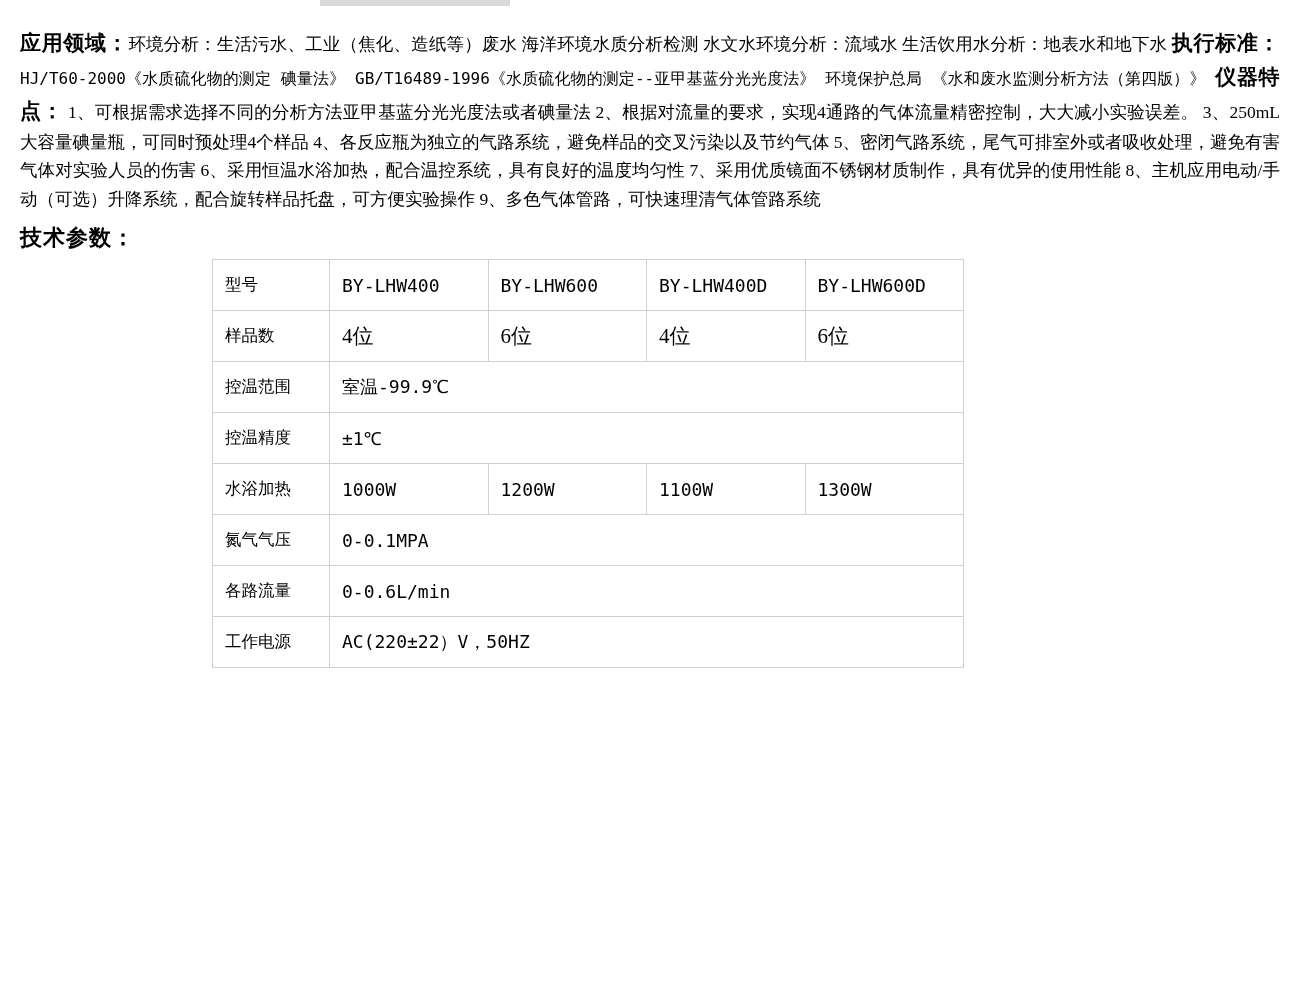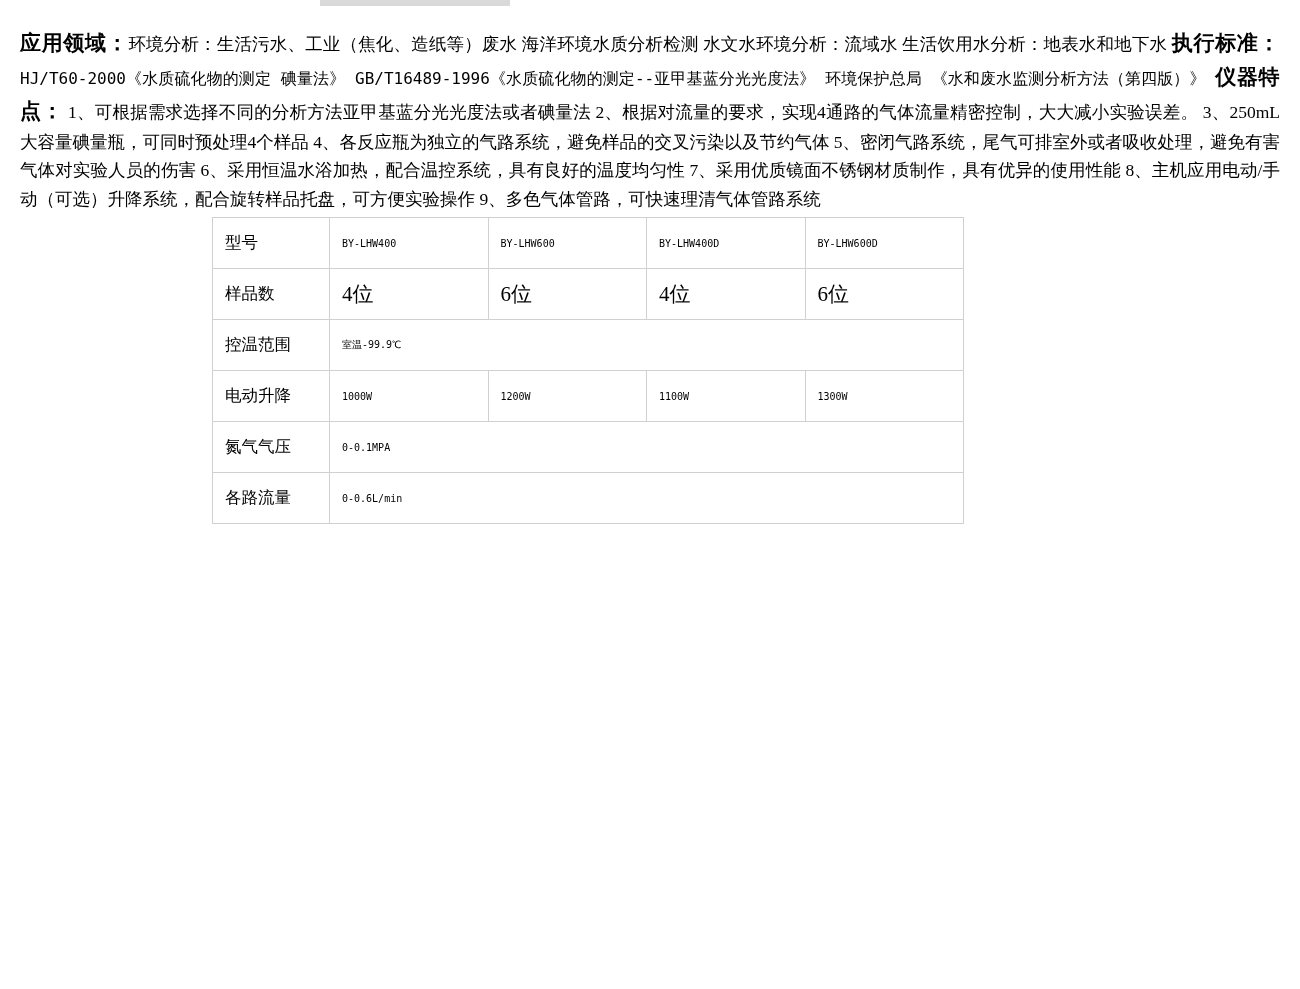--- a/index.html
+++ b/index.html
@@ -73,40 +73,41 @@
     vertical-align: middle;
     font-size: 16px;
   }
   table.spec td.label {
     width: 92px;
     font-family: "Liberation Serif", "DejaVu Serif", serif;
     font-size: 16.5px;
   }
   table.spec td.val {
     font-family: "DejaVu Sans Mono", "Liberation Mono", monospace;
-    font-size: 10px;
+    font-size: 18px;
   }
   table.spec td.val.cjk {
     font-family: "Liberation Serif", "DejaVu Serif", serif;
     font-size: 21px;
   }
 </style>
 </head>
 <body>
 
 <div class="page">
 
   <div class="top-bar"></div>
 
   <div class="content">
 
     <div class="flow">
       <span class="hd">应用领域：</span><span class="hd-sm" style="font-weight:bold"></span><span>环境分析：生活污水、工业（焦化、造纸等）废水 海洋环境水质分析检测 水文水环境分析：流域水 生活饮用水分析：地表水和地下水 </span><span class="hd">执行标准：</span><span class="mono"> HJ/T60-2000《水质硫化物的测定 碘量法》 GB/T16489-1996《水质硫化物的测定--亚甲基蓝分光光度法》 环境保护总局 《水和废水监测分析方法（第四版）》 </span><span class="hd">仪器特点：</span><span> 1、可根据需求选择不同的分析方法亚甲基蓝分光光度法或者碘量法 2、根据对流量的要求，实现4通路的气体流量精密控制，大大减小实验误差。 3、250mL大容量碘量瓶，可同时预处理4个样品 4、各反应瓶为独立的气路系统，避免样品的交叉污染以及节约气体 5、密闭气路系统，尾气可排室外或者吸收处理，避免有害气体对实验人员的伤害 6、采用恒温水浴加热，配合温控系统，具有良好的温度均匀性 7、采用优质镜面不锈钢材质制作，具有优异的使用性能 8、主机应用电动/手动（可选）升降系统，配合旋转样品托盘，可方便实验操作 9、多色气体管路，可快速理清气体管路系统</span>
     </div>
 
+    <div class="section-title">技术参数：</div>
 
     <table class="spec">
       <tbody>
           <tr>
             <td class="label">型号</td>
             <td class="val">BY-LHW400</td>
             <td class="val">BY-LHW600</td>
             <td class="val">BY-LHW400D</td>
             <td class="val">BY-LHW600D</td>
           </tr>
@@ -115,31 +116,39 @@
             <td class="val cjk">4位</td>
             <td class="val cjk">6位</td>
             <td class="val cjk">4位</td>
             <td class="val cjk">6位</td>
           </tr>
           <tr>
             <td class="label">控温范围</td>
             <td class="val" colspan="4">室温-99.9℃</td>
           </tr>
           <tr>
-            <td class="label">电动升降</td>
+            <td class="label">控温精度</td>
+            <td class="val" colspan="4">±1℃</td>
+          </tr>
+          <tr>
+            <td class="label">水浴加热</td>
             <td class="val">1000W</td>
             <td class="val">1200W</td>
             <td class="val">1100W</td>
             <td class="val">1300W</td>
           </tr>
           <tr>
             <td class="label">氮气气压</td>
             <td class="val" colspan="4">0-0.1MPA</td>
           </tr>
           <tr>
             <td class="label">各路流量</td>
             <td class="val" colspan="4">0-0.6L/min</td>
           </tr>
+          <tr>
+            <td class="label">工作电源</td>
+            <td class="val" colspan="4">AC(220±22）V，50HZ</td>
+          </tr>
         </tbody>
     </table>
 
   </div>
 </div>
 
 </body></html>

